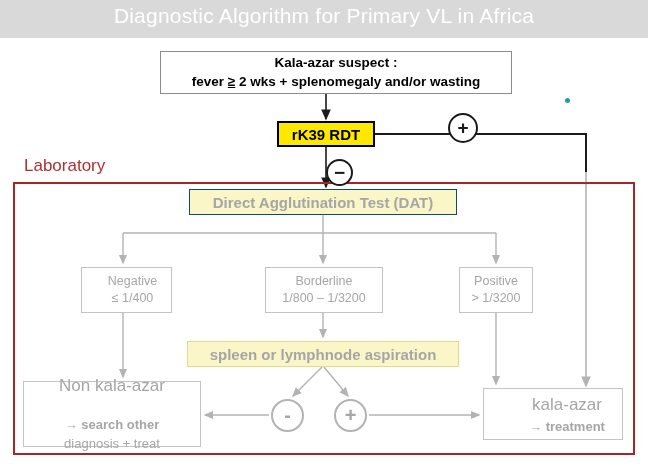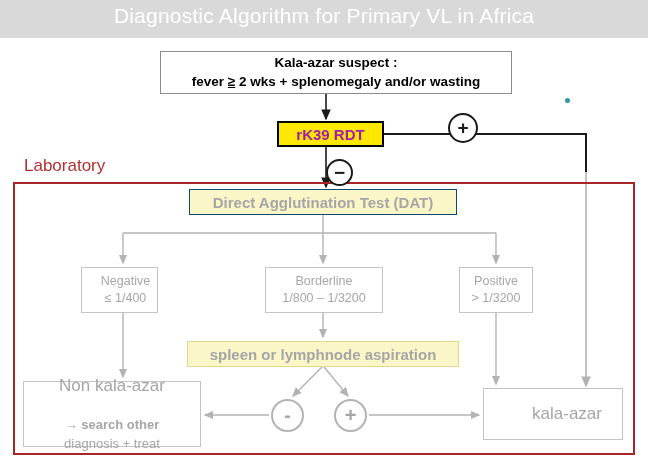--- a/index.html
+++ b/index.html
@@ -48,23 +48,23 @@
     left:160px;top:51px;width:352px;height:43px;
     border:1px solid #8c8c8c;background:#ffffff;
     color:#000000;font-weight:bold;font-size:13.5px;
     display:flex;flex-direction:column;justify-content:center;
     line-height:1.35;
   }
   .box-suspect .l2{white-space:nowrap;}
   .u{text-decoration:underline;}
 
   .box-rk39{
-    left:277px;top:121px;width:107px;height:26px;
+    left:277px;top:121px;width:98px;height:26px;
     border:2px solid #000000;background:#ffe800;
-    color:#a21caf;font-weight:bold;font-size:15px;
+    color:#000000;font-weight:bold;font-size:15px;
     display:flex;align-items:center;justify-content:center;
   }
 
   .box-dat{
     left:189px;top:189px;width:268px;height:26px;
     border:1px solid #0c4a6e;background:#fbf6c8;
     color:#a6a6a6;font-weight:bold;font-size:15px;
     display:flex;align-items:center;justify-content:center;
   }
 
@@ -74,21 +74,21 @@
     color:#a6a6a6;font-weight:bold;font-size:15px;
     display:flex;align-items:center;justify-content:center;
   }
 
   .box-res{
     border:1px solid #c4c4c4;background:#ffffff;
     color:#a6a6a6;font-size:12.5px;
     display:flex;flex-direction:column;align-items:center;justify-content:center;
     line-height:1.4;height:46px;
   }
-  .box-neg{left:81px;top:267px;width:77px;padding-left:12px;}
+  .box-neg{left:81px;top:267px;width:91px;padding-left:12px;}
   .box-bor{left:265px;top:267px;width:118px;text-align:right;}
   .box-pos{left:459px;top:267px;width:74px;}
 
   .box-out{
     border:1px solid #c4c4c4;background:#ffffff;
     color:#a6a6a6;
     display:flex;flex-direction:column;align-items:center;justify-content:center;
   }
   .box-nonkz{
     left:23px;top:381px;width:178px;height:66px;
@@ -216,17 +216,18 @@
   <div class="circ circ-plus-bot">+</div>
 
   <div class="box box-out box-nonkz">
     <div class="t1">Non kala-azar</div>
     <div class="t2">→ search other</div>
     <div class="t3">diagnosis + treat</div>
   </div>
 
   <div class="box box-out box-kz">
     <div class="t1">kala-azar</div>
+    <div class="t2">→ treatment</div>
   </div>
 
   <div class="teal-dot"></div>
 
 </div>
 
 </body></html>

